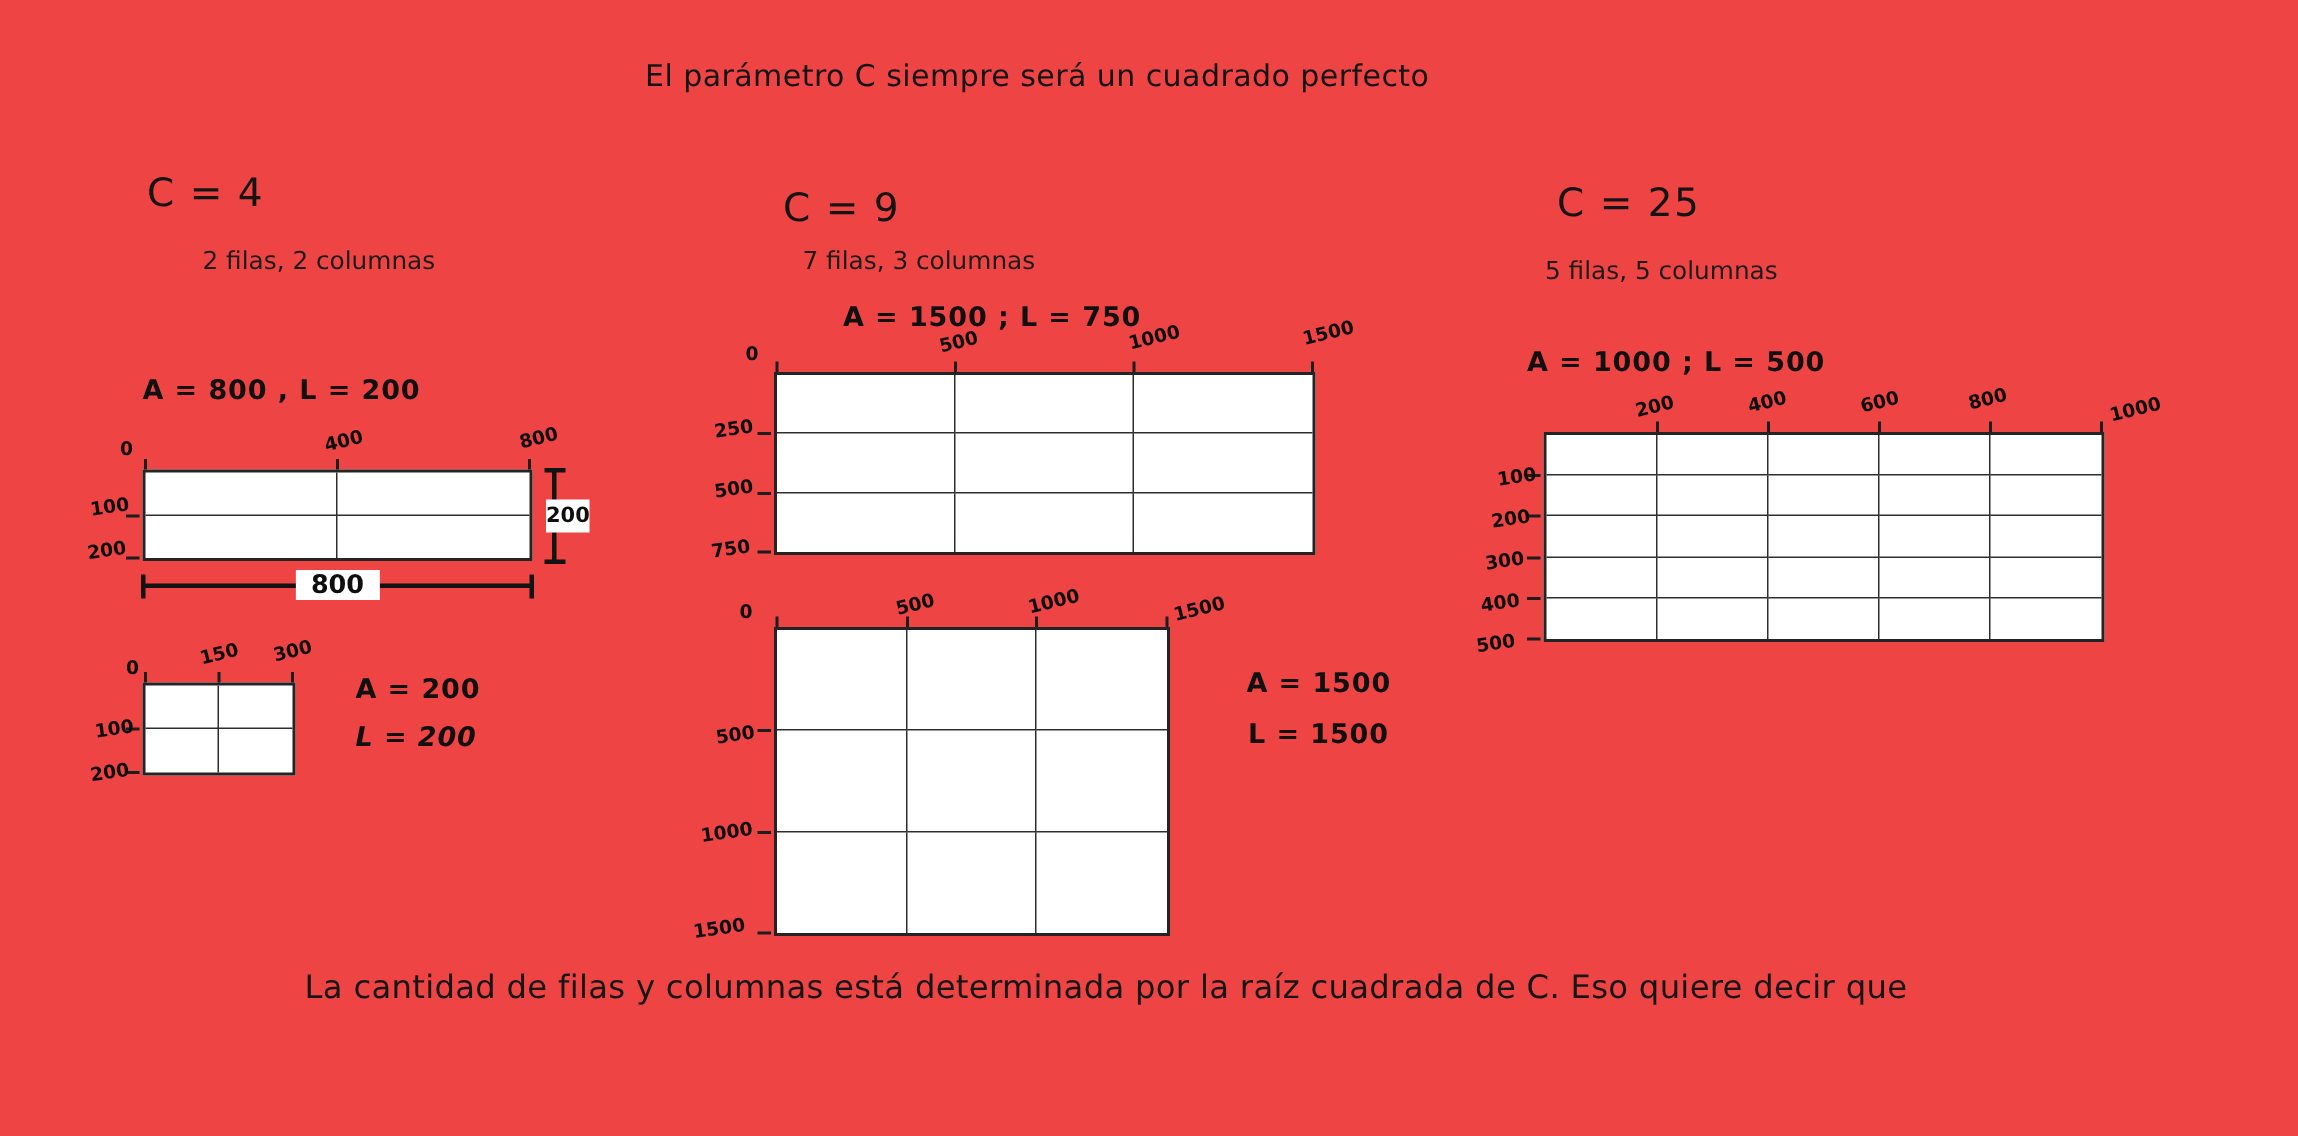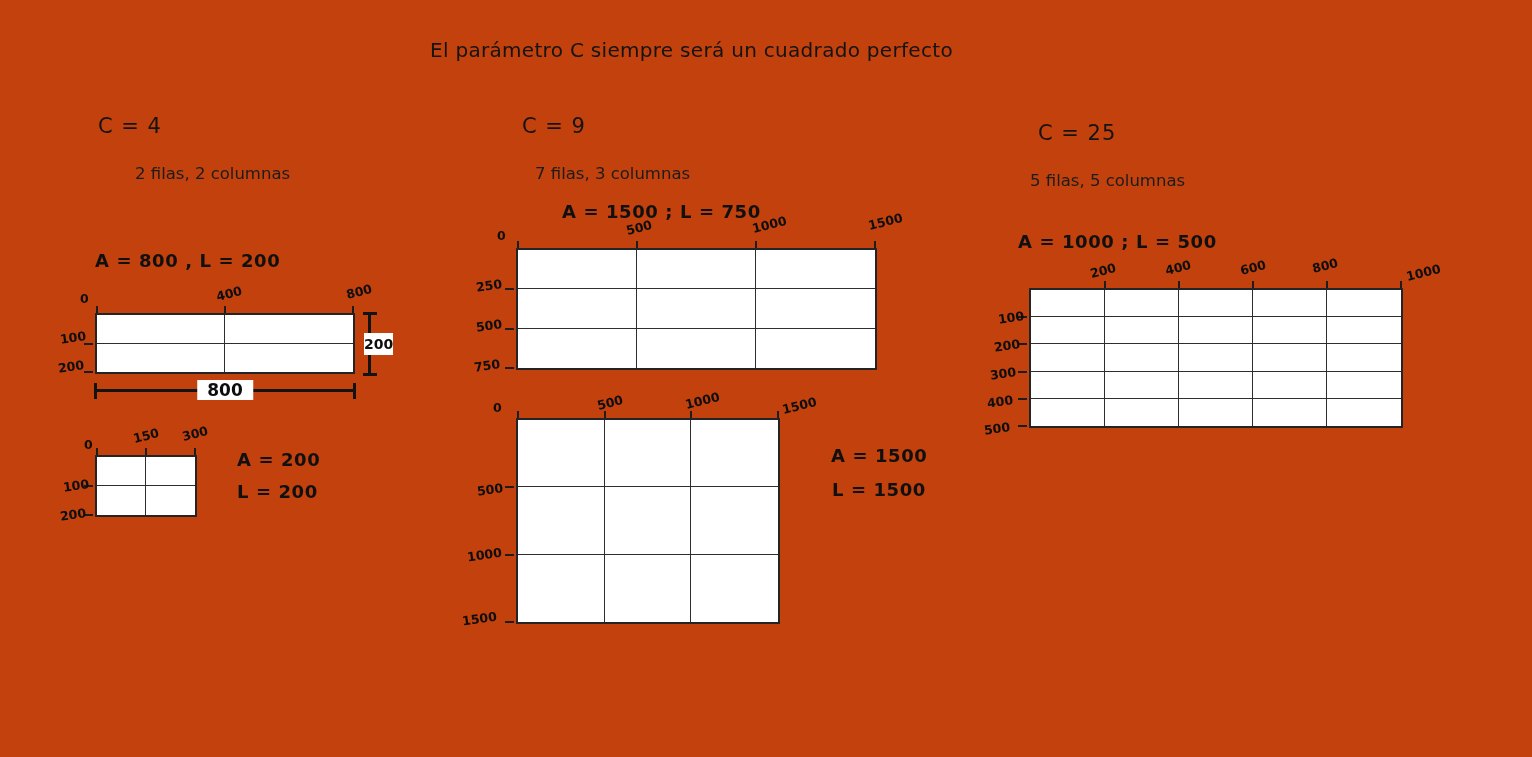--- a/index.html
+++ b/index.html
@@ -1,22 +1,22 @@
 <!DOCTYPE html>
 <html><head>
 <meta charset="utf-8">
 <style>
   html,body{margin:0;padding:0;background:#fff;}
   .canvas{
-    position:relative;width:1532px;height:757px;background:#c2410c;overflow:hidden;
+    position:relative;width:1532px;height:757px;background:#ef4444;overflow:hidden;
     font-family:"DejaVu Sans","Liberation Sans",sans-serif;color:#1a1a1a;
   }
   .abs{position:absolute;}
   .title{font-size:20px;letter-spacing:.3px;color:#141414;}
-  .heading{font-size:21px;letter-spacing:1px;color:#141414;}
+  .heading{font-size:26px;letter-spacing:1px;color:#141414;}
   .subtitle{font-size:16.5px;color:#1c1c1c;}
   .formula{font-size:18px;font-weight:bold;letter-spacing:.6px;color:#101010;}
   .sidetext{font-size:18px;font-weight:bold;letter-spacing:.6px;color:#101010;}
   .footer-line{font-size:21.5px;color:#161616;letter-spacing:.2px;white-space:nowrap;}
 
   .grid{position:absolute;display:grid;border:2px solid #242424;box-sizing:border-box;background:#fff;}
   .gcell{border-right:1.6px solid #2e2e2e;border-bottom:1.6px solid #2e2e2e;}
   .tick-top{position:absolute;width:2px;height:7px;background:#1d1d1d;top:-9px;}
   .tick-left{position:absolute;width:9px;height:2px;background:#1d1d1d;left:-13px;}
 
@@ -82,23 +82,23 @@
       <span class="tick-top" style="left: calc(100% - 1px);"></span>
       <span class="tick-left" style="top: calc(50% - 1px);"></span>
       <span class="tick-left" style="top: calc(100% - 1px);"></span>
     </div>
   <span class="alab" style="left:84px;top:437px;">0</span>
   <span class="alab rot" style="left:133px;top:428px;">150</span>
   <span class="alab rot" style="left:182px;top:426px;">300</span>
   <span class="alab rot8" style="left:63px;top:478px;">100</span>
   <span class="alab rot8" style="left:60px;top:507px;">200</span>
   <div class="abs sidetext" style="left:237px;top:449px;">A = 200</div>
-  <div class="abs sidetext" style="left:237px;top:481px;">L = 200</div>
-
-  <div class="abs heading" style="left:522px;top:114px;">C = 9</div>
+  <div class="abs sidetext" style="left:237px;top:481px;font-style:italic;">L = 200</div>
+
+  <div class="abs heading" style="left:522px;top:124px;">C = 9</div>
   <div class="abs subtitle" style="left:535px;top:164px;">7 filas, 3 columnas</div>
   <div class="abs formula" style="left:562px;top:201px;">A = 1500 ;   L = 750</div>
 
   <div class="grid" style="left: 516px; top: 248px; width: 361px; height: 122px; grid-template-columns: repeat(3, 1fr); grid-template-rows: repeat(3, 1fr);">
       <div class="gcell"></div>
       <div class="gcell"></div>
       <div class="gcell" style="border-right: none;"></div>
       <div class="gcell"></div>
       <div class="gcell"></div>
       <div class="gcell" style="border-right: none;"></div>
@@ -194,14 +194,15 @@
   <span class="alab rot" style="left:1165px;top:260px;">400</span>
   <span class="alab rot" style="left:1240px;top:260px;">600</span>
   <span class="alab rot" style="left:1312px;top:258px;">800</span>
   <span class="alab rot" style="left:1406px;top:265px;">1000</span>
   <span class="alab rot8" style="left:998px;top:310px;">100</span>
   <span class="alab rot8" style="left:994px;top:338px;">200</span>
   <span class="alab rot8" style="left:990px;top:366px;">300</span>
   <span class="alab rot8" style="left:987px;top:394px;">400</span>
   <span class="alab rot8" style="left:984px;top:421px;">500</span>
 
+  <div class="abs footer-line" style="left:203px;top:646px;">La cantidad de filas y columnas está determinada por la raíz cuadrada de C. Eso quiere decir que</div>
 
 </div>
 
 </body></html>

